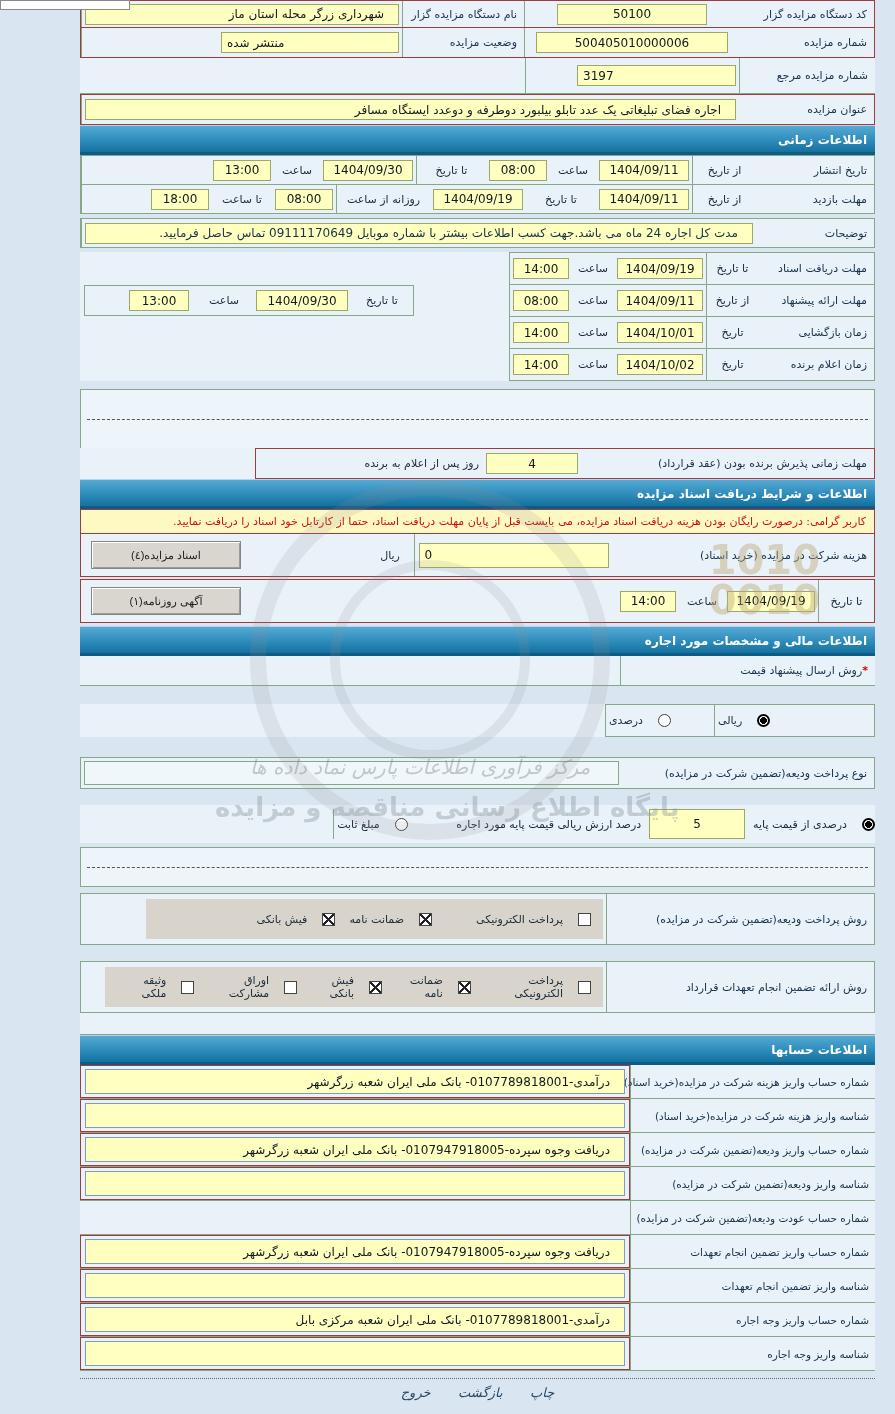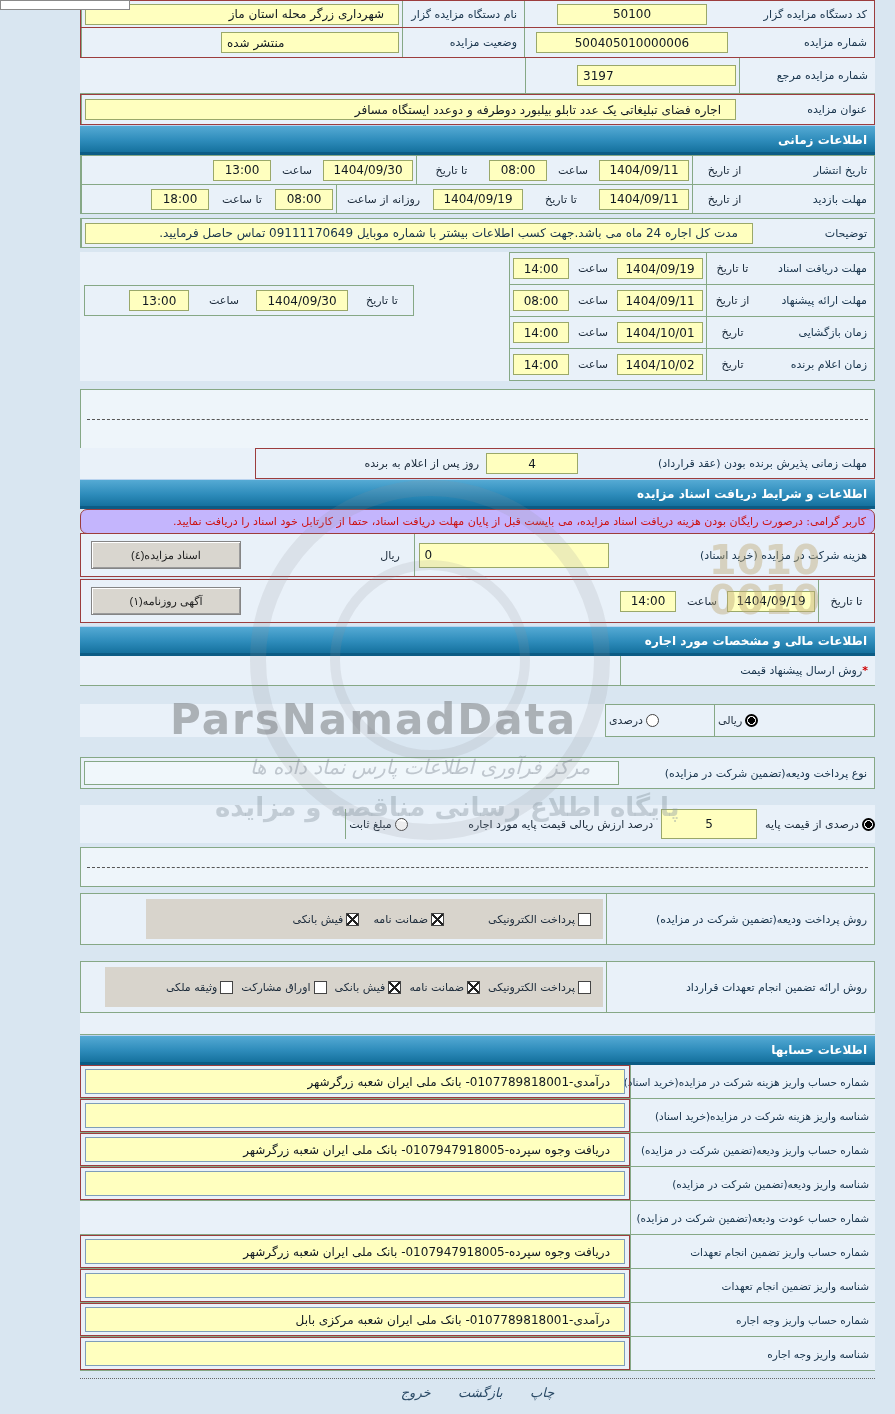--- a/index.html
+++ b/index.html
@@ -43,21 +43,21 @@
 
   .radio { width:13px; height:13px; border:1px solid #444; border-radius:50%;
     background:#fff; display:inline-block; flex:0 0 auto; }
   .radio.checked { border:2px solid #000;
     background:radial-gradient(circle at center,#000 0 3.5px,#fff 3.6px); }
 
   .cb { width:13px; height:13px; border:1px solid #444; background:#fff; display:inline-block; flex:0 0 auto; }
   .cb.checked { background-image:
       linear-gradient(45deg,transparent 42%,#222 42%,#222 58%,transparent 58%),
       linear-gradient(135deg,transparent 42%,#222 42%,#222 58%,transparent 58%); }
-  .opt { display:flex; align-items:center; gap:3px; direction:rtl; }
+  .opt { display:flex; align-items:center; gap:15px; direction:rtl; }
 
   .graybox { background:#d8d4cc; display:flex; direction:rtl; align-items:center;
     gap:14px; padding:0 12px; height:40px; }
 
   .dashline { border-top:1px dashed #555; width:100%; }
 
   
   .nrow { position:relative; height:33px; background:#e9f1f9; }
   .nright { position:absolute; top:0; right:0; height:100%; width:366px;
     border:1px solid #86a886; display:flex; direction:rtl; align-items:center; background:#e9f1f9; }
@@ -93,21 +93,20 @@
   .req { color:#d00000; font-weight:bold; }
 </style>
 </head>
 <body>
 
 <div class="cutbox"></div>
 
 <div class="wm">
   <div class="wm-circle" style="top:480px;left:250px;width:360px;height:360px;"></div>
   <div class="wm-circle" style="top:560px;left:330px;width:200px;height:200px;border-width:10px;"></div>
-  <div class="wm-brand">ParsNamadData</div>
   <div class="wm-line1">مرکز فرآوری اطلاعات پارس نماد داده ها</div>
   <div class="wm-line2">پایگاه اطلاع رسانی مناقصه و مزایده</div>
   <div class="wm-digits">
     <div>1010</div>
       <div>0010</div>
   </div>
 </div>
 
 <div class="form">
 
@@ -275,21 +274,21 @@
       <div class="cell" style="width:100px;">
           <span class="yb" style="width:92px;">4</span>
         </div>
       <div class="cell start">روز پس از اعلام به برنده</div>
     </div>
     <div class="fill"></div>
   </div>
 
   <div class="sechead">اطلاعات و شرایط دریافت اسناد مزایده</div>
 
-  <div class="row redrow" style="height:25px;background:#c4b5fd;border-radius:7px;">
+  <div class="row redrow" style="height:25px;background:#fef9c3;">
     <span class="warn" style="padding-right:8px;">کاربر گرامی: درصورت رایگان بودن هزینه دریافت اسناد مزایده، می بایست قبل از پایان مهلت دریافت اسناد، حتما از کارتابل خود اسناد را دریافت نمایید.</span>
   </div>
 
   <div class="row redrow" style="height:44px;margin-top:-1px;">
     <div class="cell lblc" style="width:262px;">هزینه شرکت در مزایده (خرید اسناد)</div>
     <div class="cell vline" style="width:198px;">
         <span class="yb right" style="width:190px;height:25px;">0</span>
       </div>
     <div class="cell" style="width:48px;">ریال</div>
     <div class="cell fill"></div>

